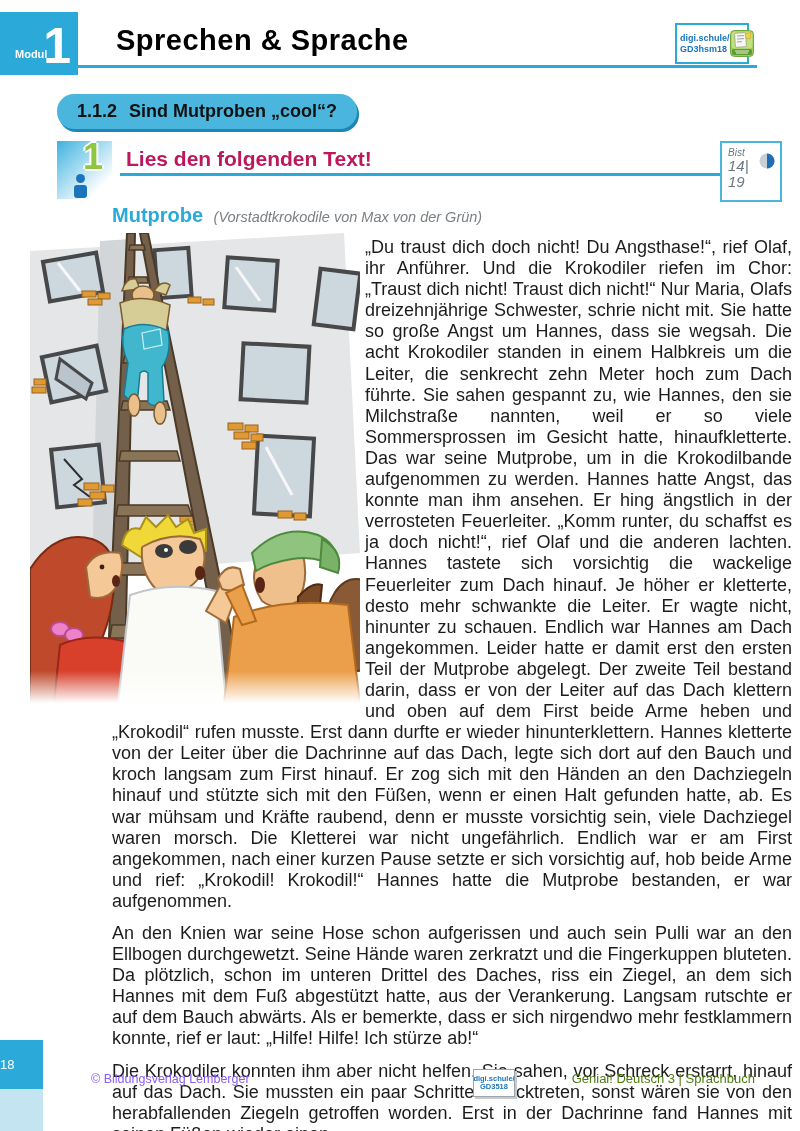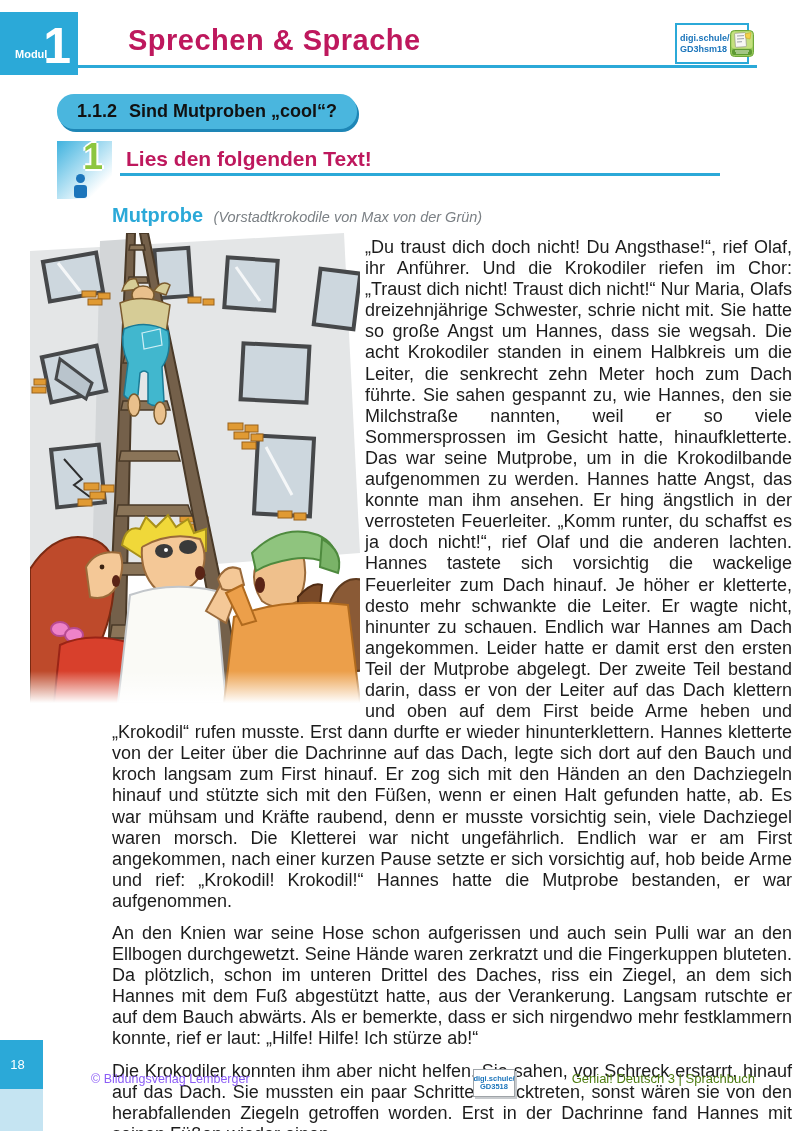--- a/index.html
+++ b/index.html
@@ -18,22 +18,22 @@
   }
   .modul-label {
     position:absolute; left:15px; top:36px;
     color:#fff; font-size:11px; font-weight:bold;
   }
   .modul-number {
     position:absolute; right:7px; top:6px;
     color:#fff; font-size:50px; font-weight:bold; line-height:56px;
   }
   .header-title {
-    position:absolute; left:128px; top:24px;
-    color:#be185d; font-size:29px; font-weight:bold; letter-spacing:0.5px;
+    position:absolute; left:116px; top:24px;
+    color:#000000; font-size:29px; font-weight:bold; letter-spacing:0.5px;
   }
   .header-rule {
     position:absolute; left:0; top:65px; width:757px; height:3px;
     background:#2BA9D8;
   }
   .digi-badge {
     position:absolute; left:675px; top:23px; width:74px; height:41px;
     background:#fff; border:2px solid #2BA9D8;
     display:flex; align-items:center; justify-content:space-between;
     padding:2px 3px;
@@ -92,21 +92,21 @@
   .reading-text p {
     text-align:justify; font-size:18px; line-height:21.1px;
     margin-bottom:11px; color:#1c1c1c;
   }
   .illustration-svg { position:absolute; left:30px; top:233px; width:330px; height:470px; }
 
   
   .footer-block-dark {
     position:absolute; left:0; top:1040px; width:43px; height:49px;
     background:#2BA9D8; color:#fff; font-size:13px;
-    text-align:center; line-height:49px; padding-right:8px;
+    text-align:left; line-height:49px; padding-right:8px;
   }
   .footer-block-light {
     position:absolute; left:0; top:1089px; width:43px; height:42px;
     background:#C5E4F2;
   }
   .footer-copyright {
     position:absolute; left:91px; top:1072px;
     color:#8b5cf6; font-size:12.5px;
   }
   .footer-digi-badge {
@@ -159,20 +159,29 @@
   <div class="task-box">
     <span class="task-number">1</span>
     <span class="person-icon">
         <span class="head"></span>
         <span class="body"></span>
       </span>
   </div>
   <div class="task-title">Lies den folgenden Text!</div>
   <div class="task-rule"></div>
 
+  <div class="bist-box">
+    <div class="bist-label">Bist</div>
+    <div class="bist-value">14|</div>
+    <div class="bist-value">19</div>
+    <svg class="half-circle-icon" viewBox="0 0 16 16">
+      <circle cx="8" cy="8" r="7.5" fill="#C9CFD4"></circle>
+      <path d="M8 0.5 A7.5 7.5 0 0 1 8 15.5 Z" fill="#1E6FB4"></path>
+    </svg>
+  </div>
 
   <svg class="illustration-svg" viewBox="0 0 330 470">
 
     <polygon points="0,18 314,0 330,320 0,345" fill="#E4E6E7"></polygon>
     <polygon points="70,8 100,6 96,340 62,342" fill="#D3D6D8"></polygon>
 
     <g stroke="#46484A" stroke-width="4" fill="#CDD7DE">
       <rect x="16" y="24" width="54" height="40" transform="rotate(-10 43 44)"></rect>
       <rect x="126" y="16" width="34" height="48" transform="rotate(-4 143 40)"></rect>
       <rect x="196" y="26" width="50" height="50" transform="rotate(4 221 51)"></rect>

